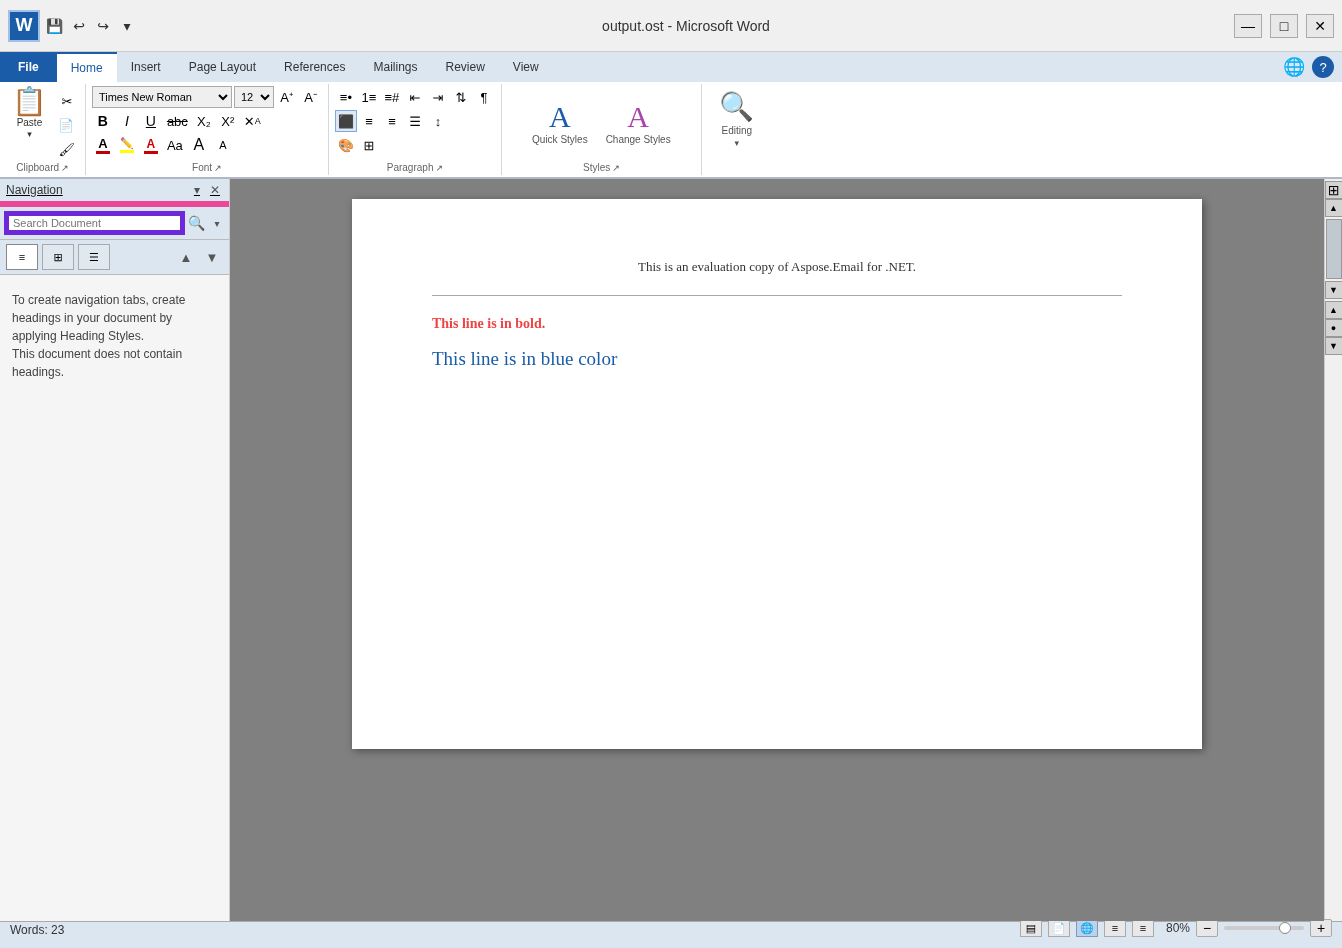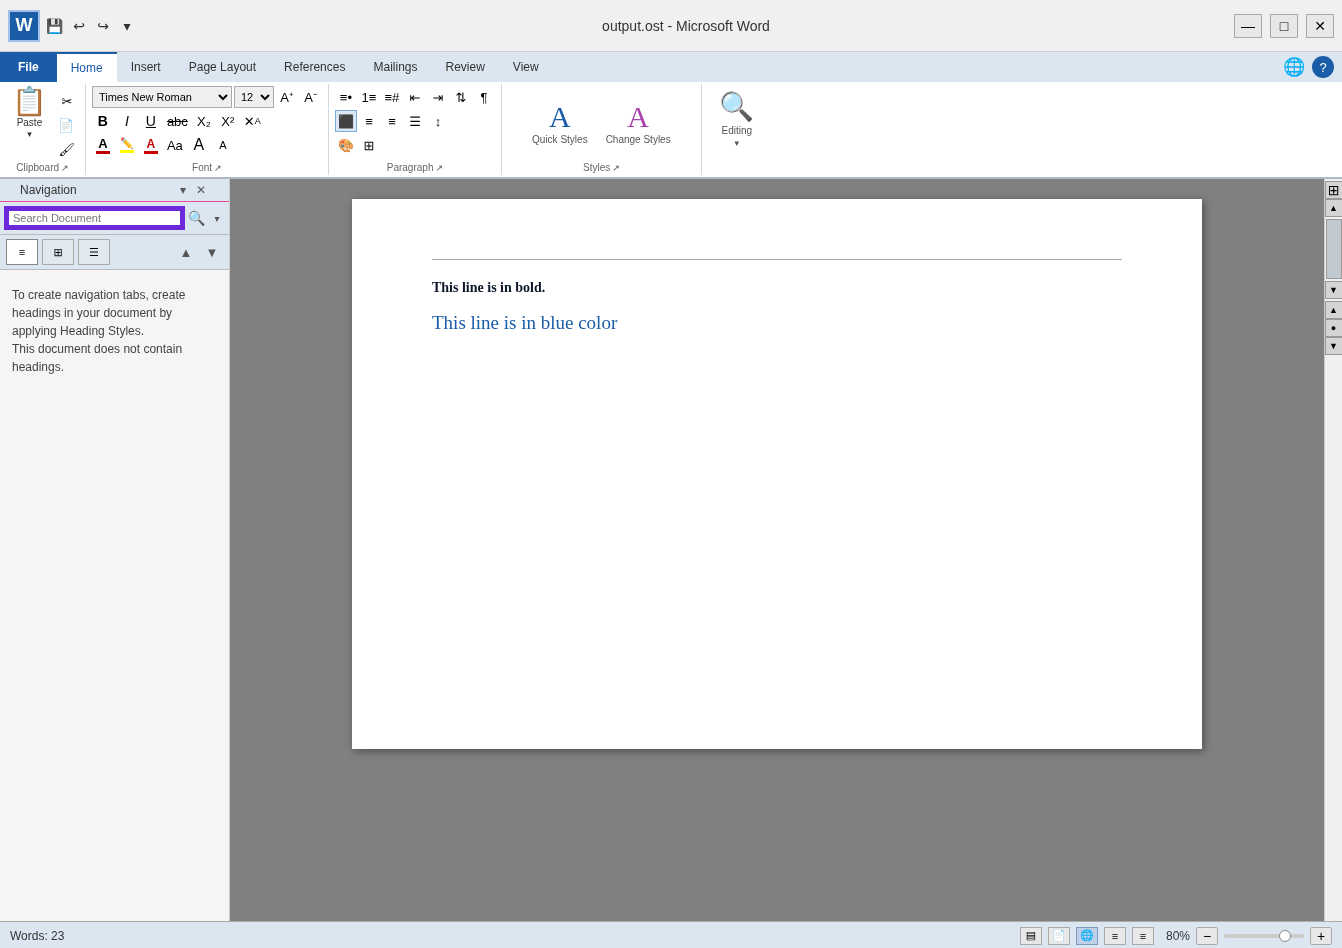--- a/index.html
+++ b/index.html
@@ -129,25 +129,26 @@
 
     .nav-pane {
       width: 230px;
       background: #f5f5f5;
       border-right: 1px solid #ccc;
       display: flex;
       flex-direction: column;
     }
     .nav-header {
       background: #dce6f1;
-      padding: 4px 20px;
+      padding: 4px 6px;
       display: flex;
       align-items: center;
       justify-content: space-between;
-      border-bottom: 1px solid #ec4899;
+      border-bottom: 6px solid #ec4899;
+      text-decoration: underline;
     }
     .nav-title { font-size: 12px; color: #333; }
     .nav-controls { display: flex; gap: 4px; }
     .nav-ctrl-btn { background: transparent; border: none; cursor: pointer; font-size: 12px; color: #555; padding: 0 3px; }
 
     .nav-search-bar {
       padding: 4px;
       background: #dce6f1;
       border-bottom: 1px solid #bbb;
       display: flex;
@@ -222,21 +223,21 @@
     .doc-divider {
       border: none;
       border-top: 1px solid #aaa;
       margin-bottom: 20px;
     }
     .doc-bold-line {
       font-weight: bold;
       font-size: 14px;
       margin-bottom: 16px;
       font-family: 'Times New Roman', serif;
-      color: #0f172a;
+      color: #ef4444;
     }
     .doc-blue-line {
       color: #1a5ca8;
       font-size: 19px;
       font-family: 'Times New Roman', serif;
     }
 
     
     .scrollbar-panel {
       width: 18px;
@@ -249,22 +250,22 @@
     .scroll-btn { width: 18px; height: 18px; background: #d4d4d4; border: 1px solid #999; cursor: pointer; font-size: 9px; display: flex; align-items: center; justify-content: center; }
     .scroll-thumb { width: 16px; flex: 1; background: #c0c8d0; margin: 2px 1px; border: 1px solid #999; cursor: pointer; max-height: 60px; }
     .scroll-icons-top { display: flex; flex-direction: column; align-items: center; gap: 2px; padding-top: 2px; }
 
     
     .status-bar {
       height: 28px;
       background: #dce6f1;
       border-top: 1px solid #aaa;
       display: flex;
-      align-items: center;
-      padding: 0 10px;
+      align-items: flex-end;
+      padding: 12px 10px;
       gap: 8px;
     }
     .status-words { font-size: 12px; color: #333; }
     .status-right { margin-left: auto; display: flex; align-items: center; gap: 6px; }
     .status-view-btn { width: 22px; height: 18px; border: 1px solid #aaa; background: #e8e8e8; cursor: pointer; font-size: 11px; display: flex; align-items: center; justify-content: center; }
     .status-view-btn.active { background: #c0d0e8; border-color: #7a9ac0; }
     .zoom-minus, .zoom-plus { width: 22px; height: 18px; border: 1px solid #aaa; background: #e8e8e8; cursor: pointer; font-size: 14px; display: flex; align-items: center; justify-content: center; border-radius: 2px; }
     .zoom-slider-track { width: 80px; height: 4px; background: #ccc; border-radius: 2px; position: relative; cursor: pointer; }
     .zoom-slider-thumb { width: 12px; height: 12px; background: white; border: 1px solid #888; border-radius: 50%; position: absolute; top: -4px; left: 55px; cursor: pointer; }
     .zoom-pct { font-size: 12px; color: #333; min-width: 30px; text-align: right; }
@@ -471,20 +472,21 @@
     </div>
     <div class="nav-content">
       <p>To create navigation tabs, create headings in your document by applying Heading Styles.</p>
       <p style="margin-bottom:16px;">This document does not contain headings.</p>
     </div>
   </div>
 
   <div class="doc-area">
     <div class="doc-scroll-area">
       <div class="doc-page">
+        <p class="doc-eval-text">This is an evaluation copy of Aspose.Email for .NET.</p>
         <hr class="doc-divider">
         <p class="doc-bold-line">This line is in bold.</p>
         <p class="doc-blue-line">This line is in blue color</p>
       </div>
     </div>
   </div>
 
   <div class="scrollbar-panel">
     <div class="scroll-icons-top">
       <button class="scroll-btn" title="Browse options" style="font-size:14px;">⊞</button>

